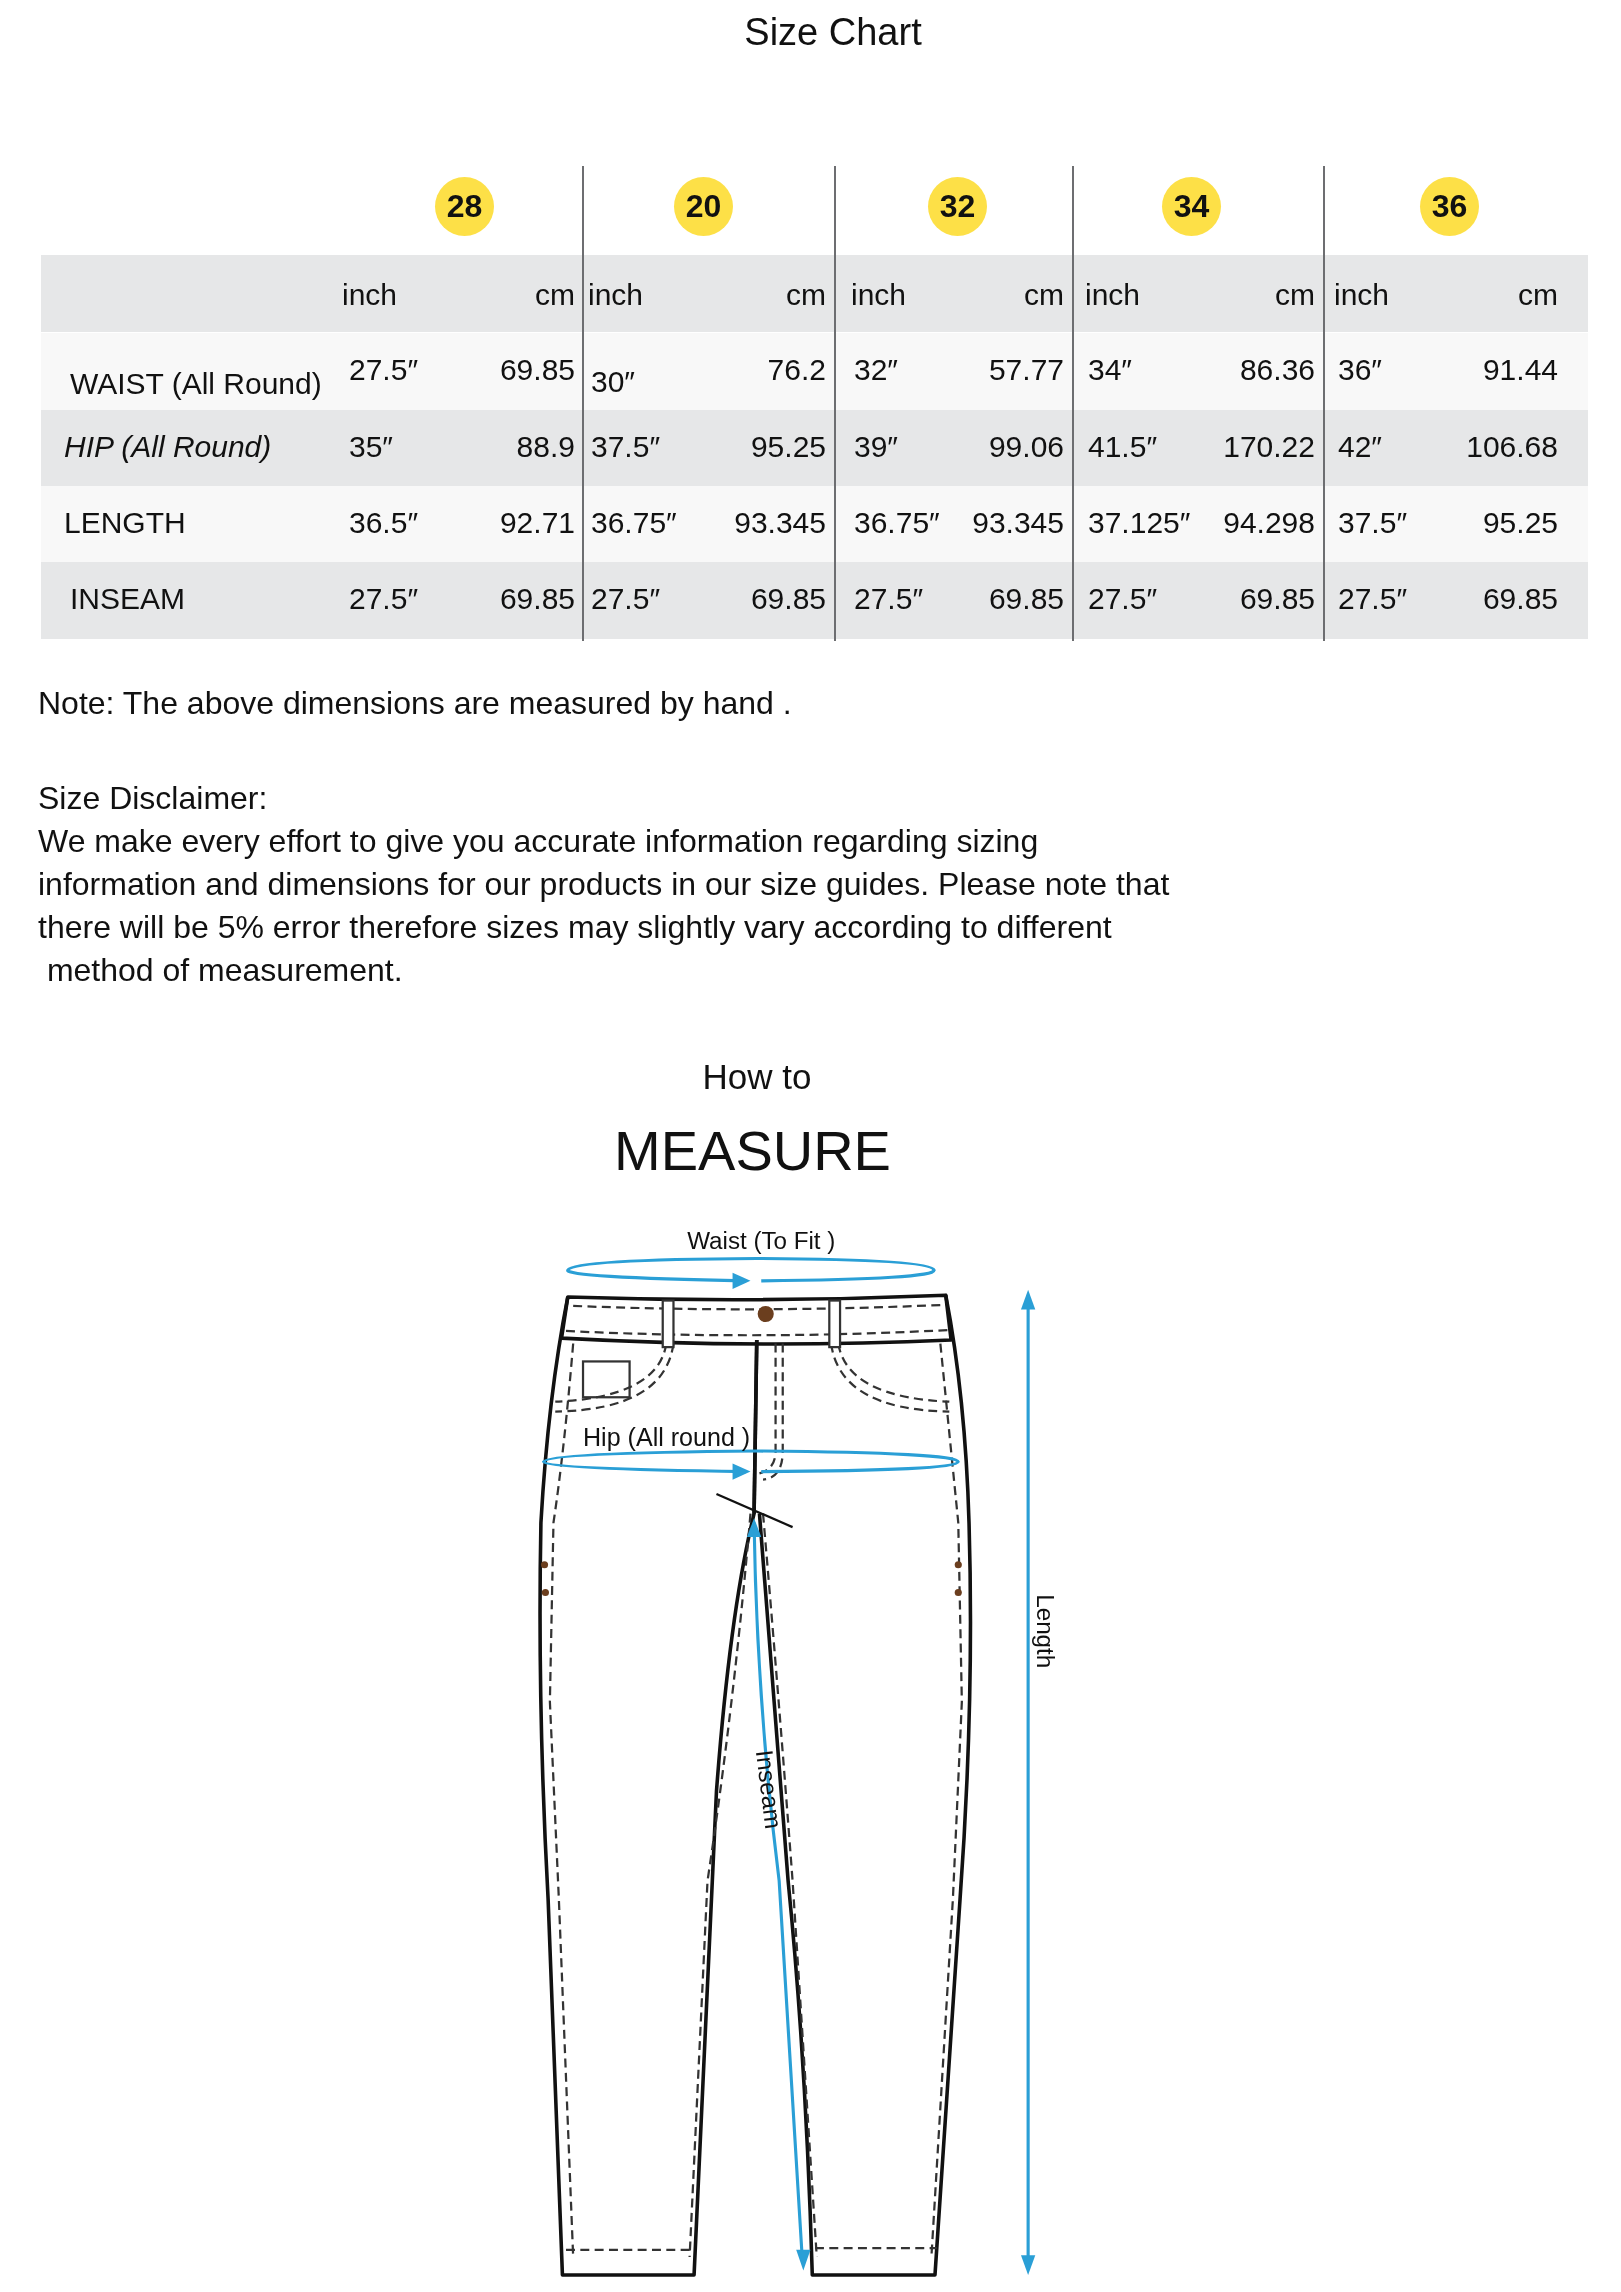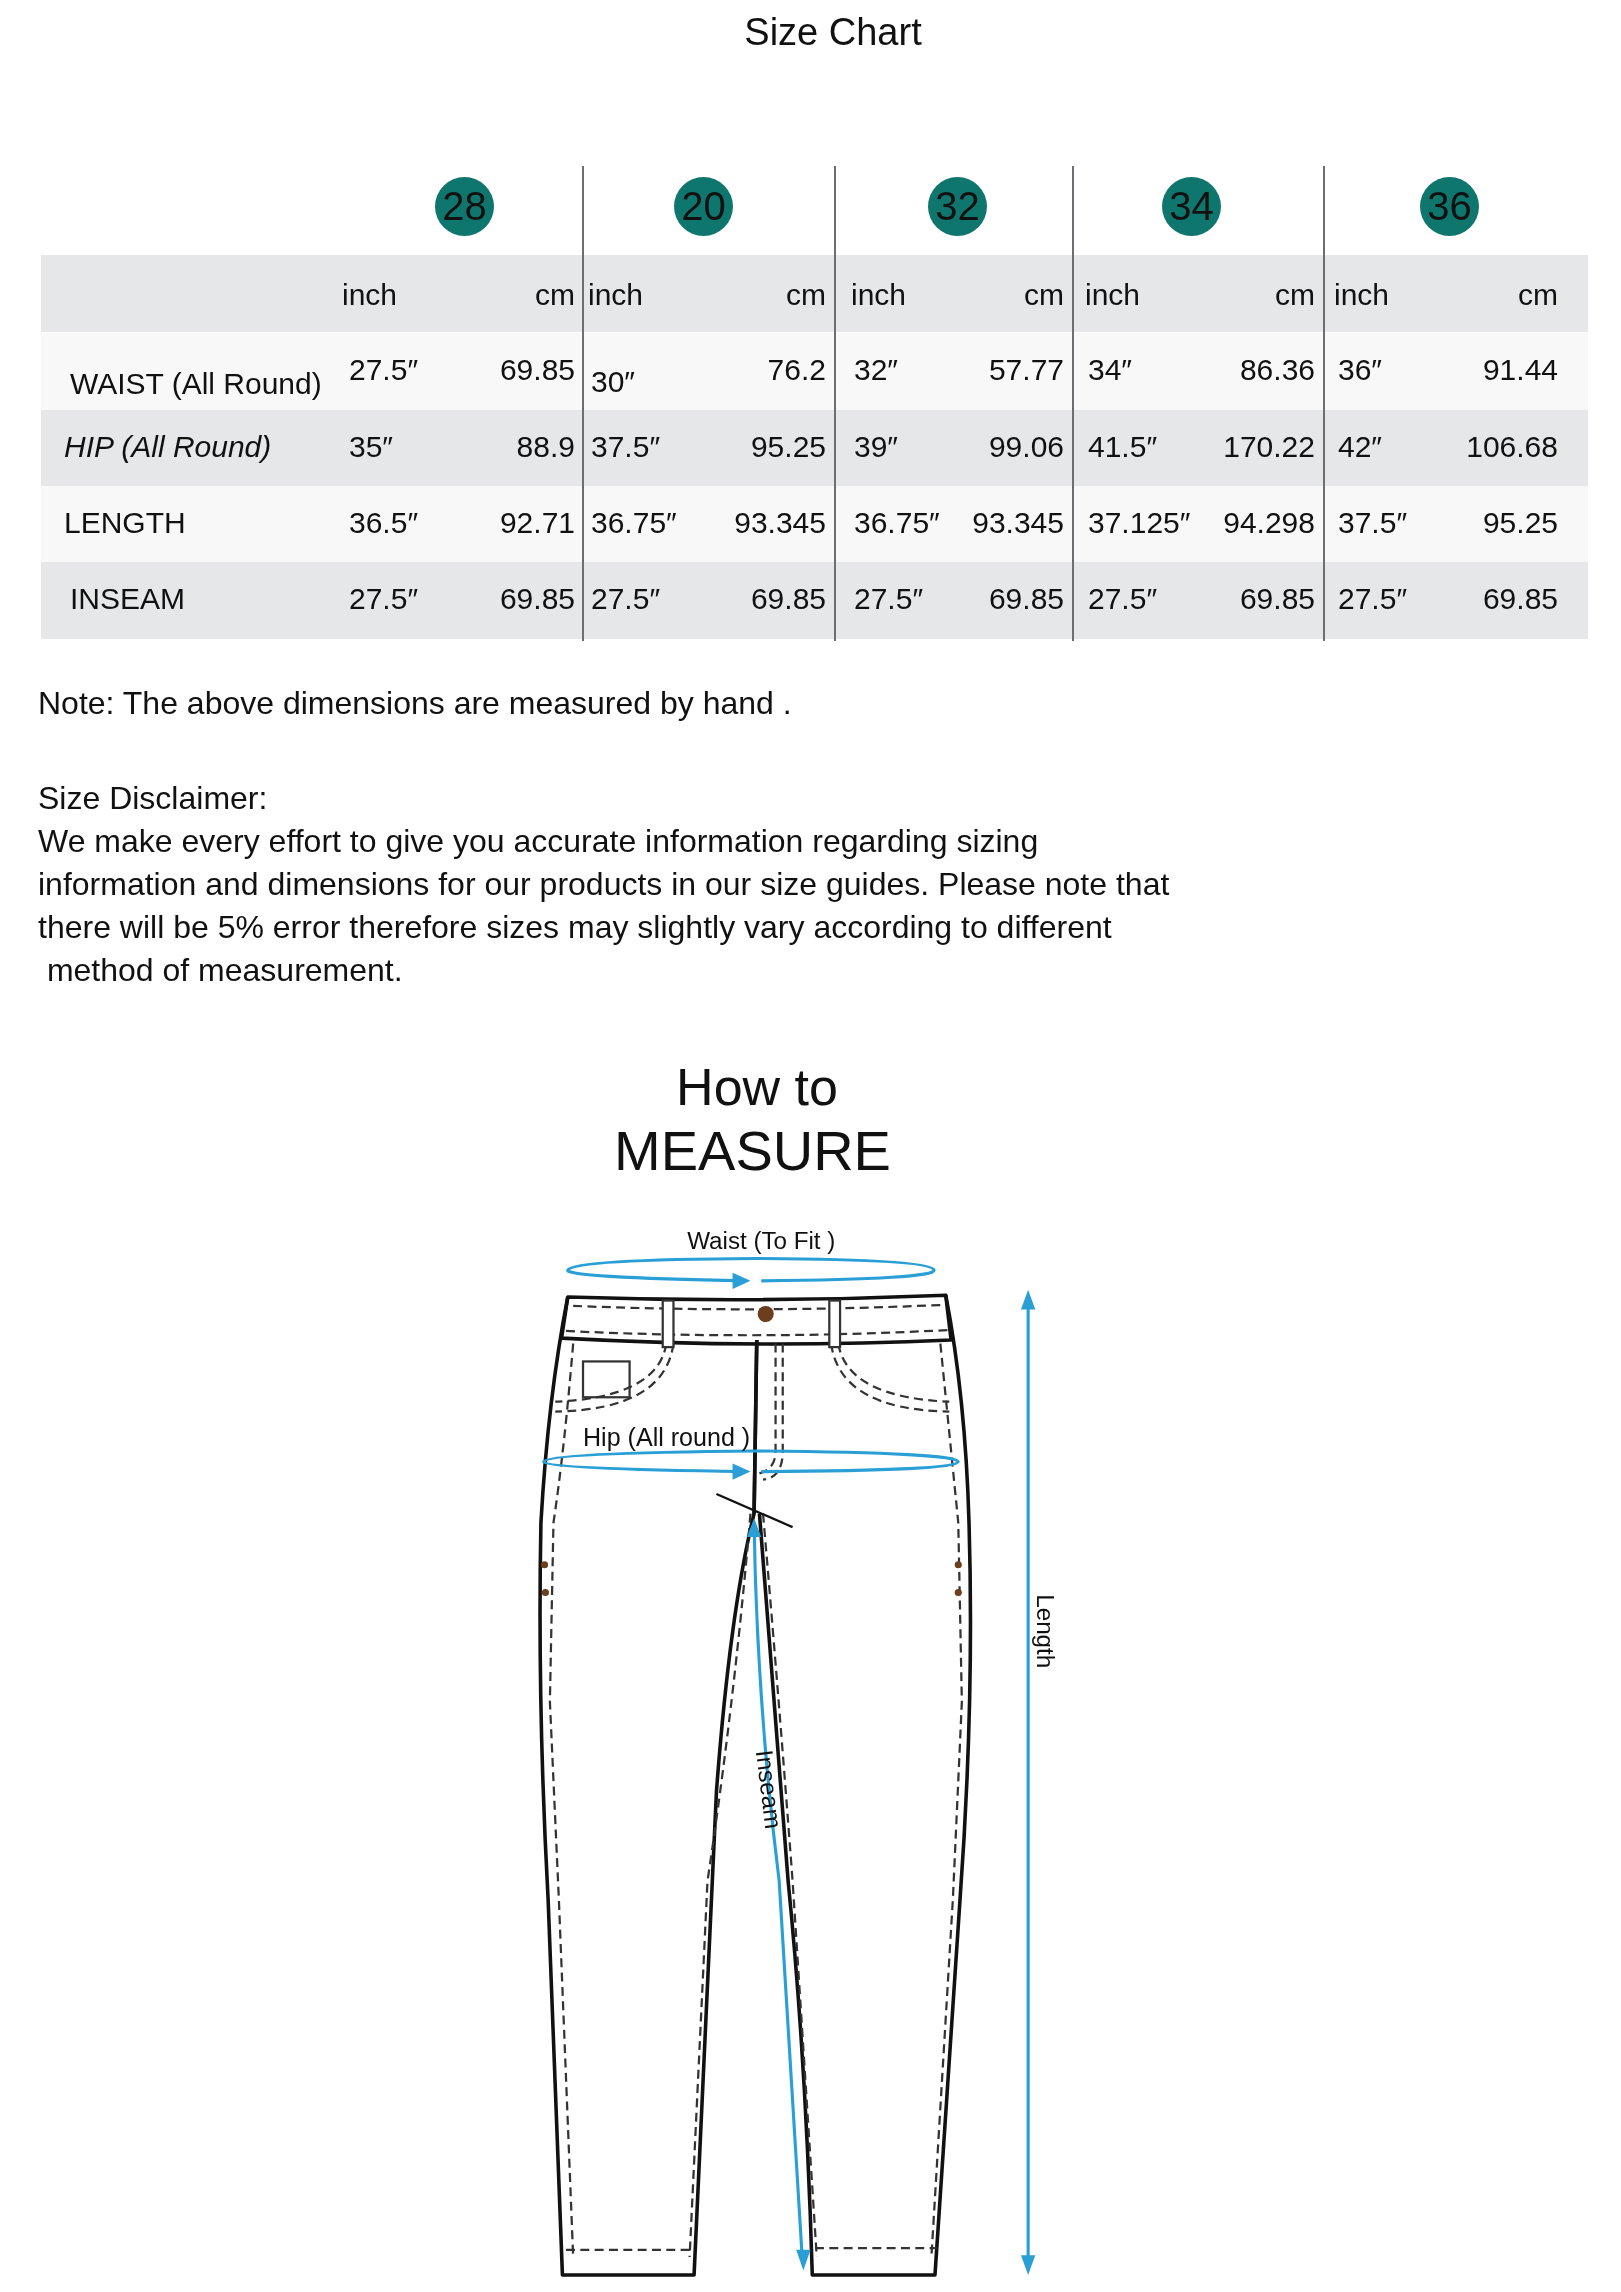--- a/index.html
+++ b/index.html
@@ -1,29 +1,29 @@
 <!DOCTYPE html>
 <html style="font-size:14.3px"><head>
 <meta charset="utf-8">
 <style>
   html,body{margin:0;padding:0;background:#fff;}
   body{width:1621px;height:2293px;position:relative;overflow:hidden;font-family:"Liberation Sans",sans-serif;color:#111;}
   .abs{position:absolute;}
   #title{left:0;width:1666px;top:10.7px;text-align:center;font-size:38px;}
-  .size-circle{position:absolute;top:177px;width:59px;height:59px;border-radius:50%;background:#0f766e;display:flex;align-items:center;justify-content:center;font-size:40px;}
+  .size-circle{position:absolute;top:177px;width:59px;height:59px;border-radius:50%;background:#fde047;display:flex;align-items:center;justify-content:center;font-size:32px;font-weight:bold;}
   .vdiv{position:absolute;top:166px;height:475px;width:1.8px;background:#6d6e71;}
   .band{position:absolute;left:41px;width:1547px;}
   .hdr{top:255px;height:77px;background:#e6e7e8;}
   .row-light{background:#f8f8f8;}
   .row-dark{background:#e6e7e8;}
   .cell{position:absolute;font-size:30px;white-space:nowrap;}
   .unit{font-size:30px;}
   .label{font-size:30px;}
   .note{left:38px;font-size:32px;line-height:43px;}
-  #how{left:0;width:1514px;text-align:center;top:1057px;font-size:52px;}
+  #how{left:0;width:1514px;text-align:center;top:1057px;font-size:35px;}
   #measure{left:0;width:1505px;text-align:center;top:1118px;font-size:56px;}
   svg text{font-family:"Liberation Sans",sans-serif;}
 </style>
 </head>
 <body>
 
 <div id="title" class="abs">Size Chart</div>
 
 <div id="circles">
     <div class="size-circle" style="left: 435px;">28</div>

